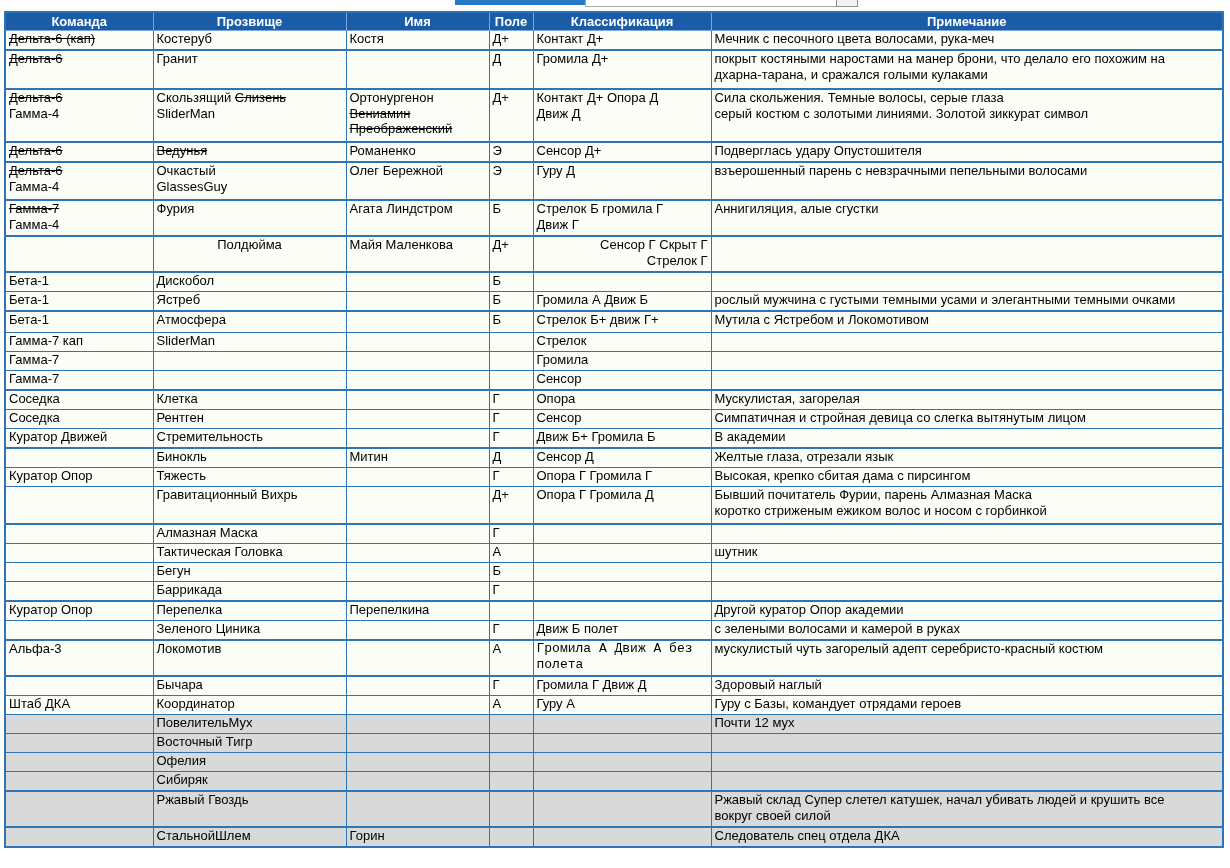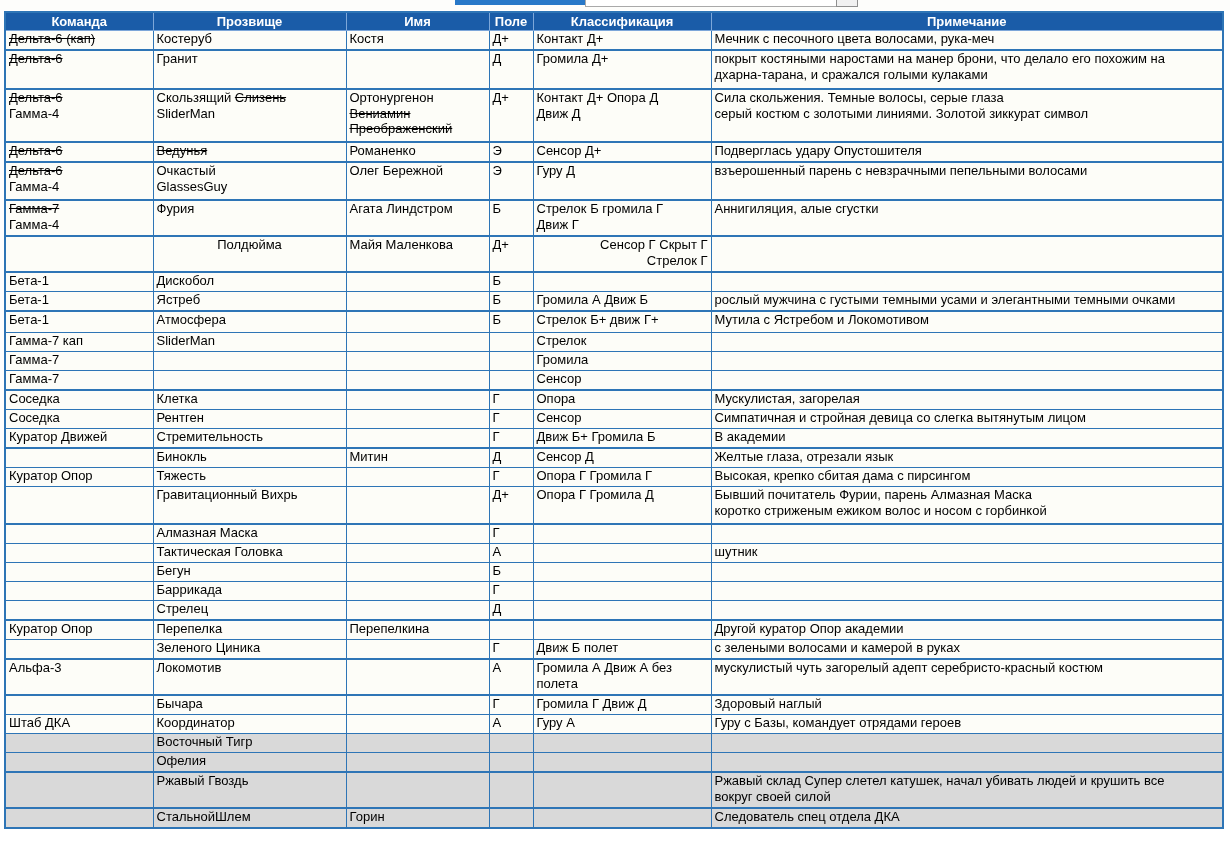--- a/index.html
+++ b/index.html
@@ -456,32 +456,20 @@
         <td>
           <div class="ln"><span>Баррикада</span></div>
         </td>
         <td></td>
         <td>
           <div class="ln"><span>Г</span></div>
         </td>
         <td></td>
         <td></td>
       </tr>
-      <tr>
-        <td></td>
-        <td>
-          <div class="ln"><span>Стрелец</span></div>
-        </td>
-        <td></td>
-        <td>
-          <div class="ln"><span>Д</span></div>
-        </td>
-        <td></td>
-        <td></td>
-      </tr>
       <tr class="tt">
         <td>
           <div class="ln"><span>Куратор Опор</span></div>
         </td>
         <td>
           <div class="ln"><span>Перепелка</span></div>
         </td>
         <td>
           <div class="ln"><span>Перепелкина</span></div>
         </td>
@@ -511,21 +499,21 @@
         <td style="height: 34px;">
           <div class="ln"><span>Альфа-3</span></div>
         </td>
         <td style="height: 34px;">
           <div class="ln"><span>Локомотив</span></div>
         </td>
         <td style="height: 34px;"></td>
         <td style="height: 34px;">
           <div class="ln"><span>А</span></div>
         </td>
-        <td style="height: 34px;">
+        <td style="height: 34px; font-family: Liberation Mono, monospace;">
           <div class="ln"><span>Громила А Движ А без</span></div>
           <div class="ln"><span>полета</span></div>
         </td>
         <td style="height: 34px; margin-top: 32px;">
           <div class="ln"><span>мускулистый чуть загорелый адепт серебристо-красный костюм</span></div>
         </td>
       </tr>
       <tr class="tt">
         <td></td>
         <td>
@@ -556,31 +544,53 @@
         <td>
           <div class="ln"><span>Гуру А</span></div>
         </td>
         <td>
           <div class="ln"><span>Гуру с Базы, командует отрядами героев</span></div>
         </td>
       </tr>
       <tr class="bg-gray">
         <td></td>
         <td>
+          <div class="ln"><span>ПовелительМух</span></div>
+        </td>
+        <td></td>
+        <td></td>
+        <td></td>
+        <td>
+          <div class="ln"><span>Почти 12 мух</span></div>
+        </td>
+      </tr>
+      <tr class="bg-gray">
+        <td></td>
+        <td>
           <div class="ln"><span>Восточный Тигр</span></div>
         </td>
         <td></td>
         <td></td>
         <td></td>
         <td></td>
       </tr>
       <tr class="bg-gray">
         <td></td>
         <td>
           <div class="ln"><span>Офелия</span></div>
+        </td>
+        <td></td>
+        <td></td>
+        <td></td>
+        <td></td>
+      </tr>
+      <tr class="bg-gray">
+        <td></td>
+        <td>
+          <div class="ln"><span>Сибиряк</span></div>
         </td>
         <td></td>
         <td></td>
         <td></td>
         <td></td>
       </tr>
       <tr class="tt bg-gray">
         <td style="height: 34px;"></td>
         <td style="height: 34px; margin-top: 32px;">
           <div class="ln"><span>Ржавый Гвоздь</span></div>

